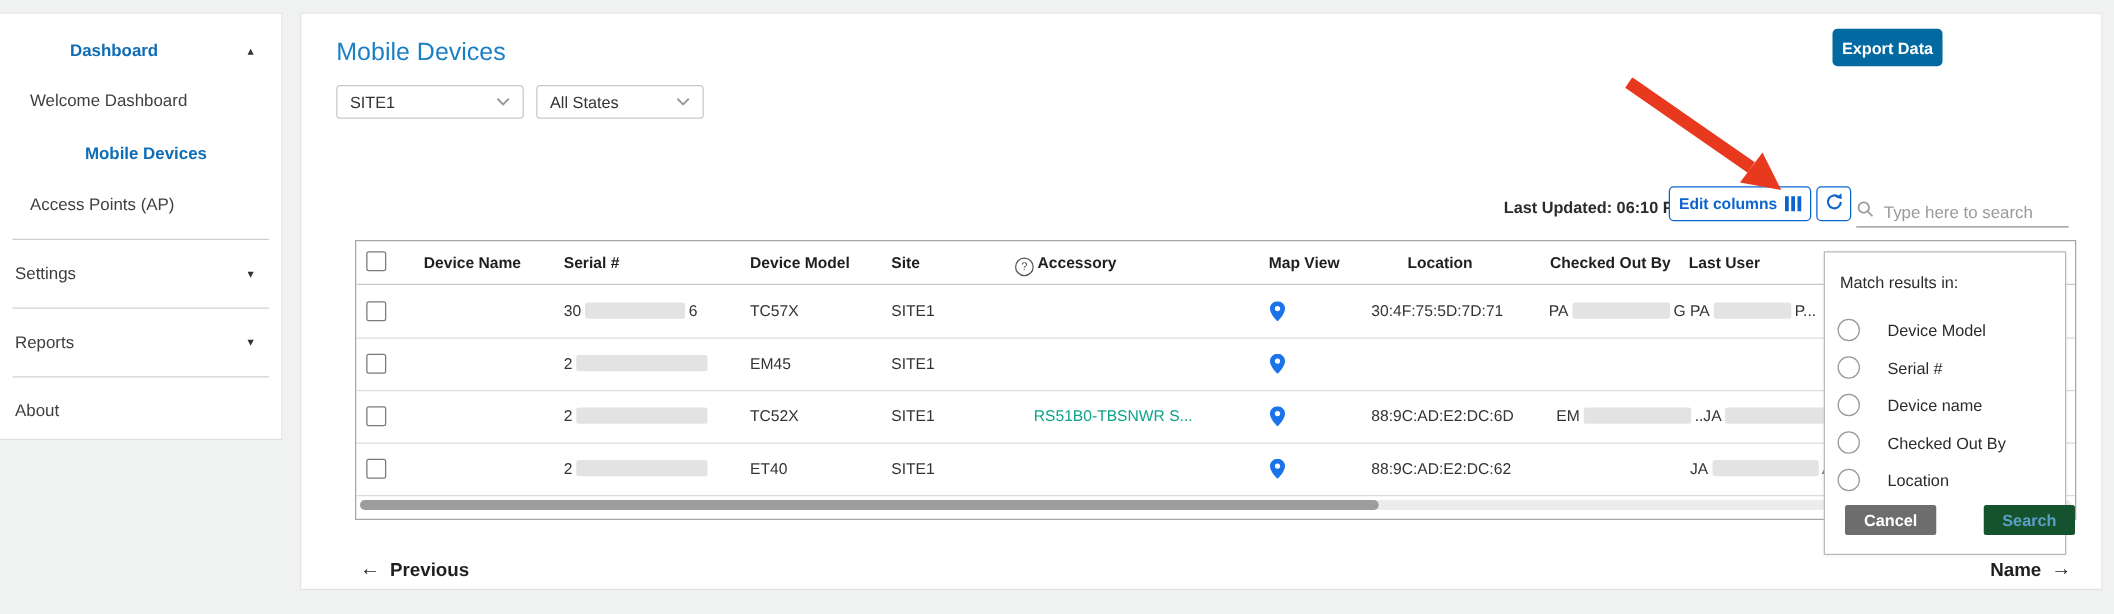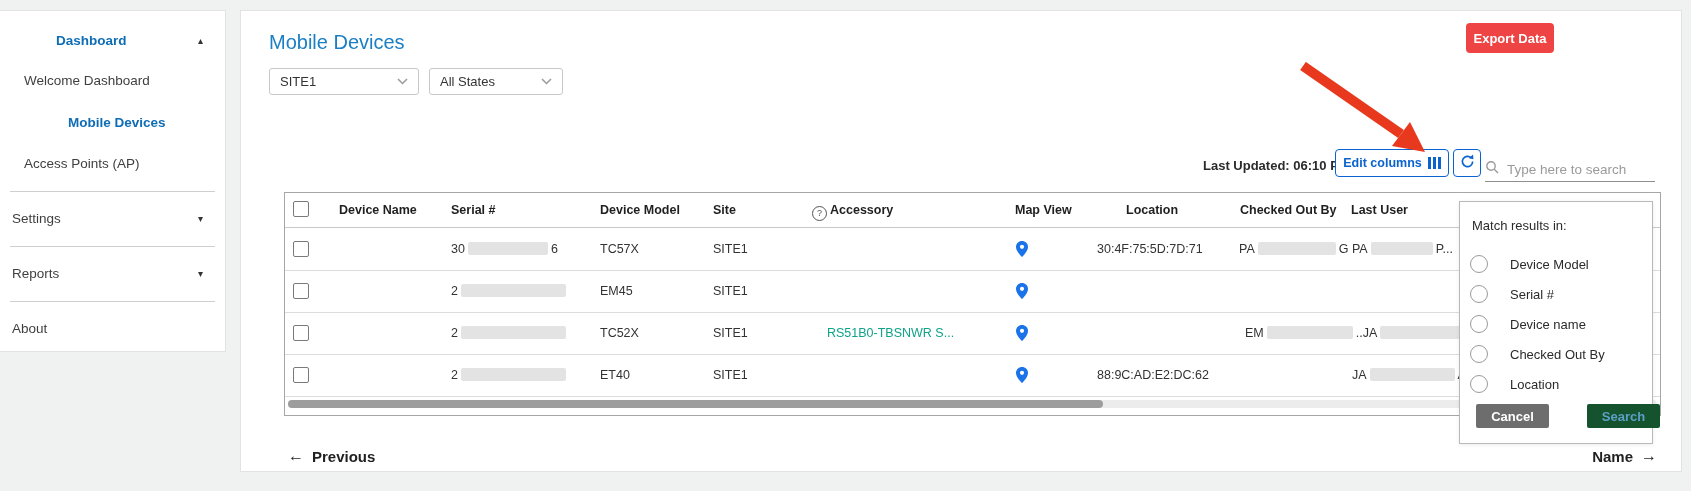--- a/index.html
+++ b/index.html
@@ -15,21 +15,21 @@
   .caret-up::before{content:"▴";}
   .caret-down::before{content:"▾";}
   .side-div{position:absolute;left:10px;right:10px;border-top:1px solid #cfcfcf;}
 
   
   #main{left:240px;top:10px;width:1442px;height:462px;}
   .page-title{position:absolute;left:28px;top:20px;font-size:20px;color:#1B7FC4;}
   .dropdown{position:absolute;top:57px;height:27px;border:1px solid #c9c9c9;border-radius:3px;background:#fff;
             font-size:13px;color:#333;display:flex;align-items:center;padding:0 10px;box-sizing:border-box;cursor:pointer;}
   .dd-chev{margin-left:auto;display:flex;}
-  .btn-primary{position:absolute;left:1225px;top:12px;width:88px;height:30px;background:#ef4444;color:#fff;
+  .btn-primary{position:absolute;left:1225px;top:12px;width:88px;height:30px;background:#0369a1;color:#fff;
                font-size:13px;font-weight:bold;border:none;border-radius:4px;display:flex;align-items:center;justify-content:center;cursor:pointer;}
 
   
   .last-updated{position:absolute;left:962px;top:147px;width:180px;font-size:13px;font-weight:bold;color:#2b2b2b;}
   .btn-outline{position:absolute;top:138px;height:28px;border:1.5px solid #0B63CE;border-radius:4px;background:#fff;
                color:#0B63CE;font-size:12.5px;font-weight:bold;display:flex;align-items:center;justify-content:center;cursor:pointer;box-sizing:border-box;}
   #editcols{left:1094px;width:114px;gap:6px;}
   #refreshbtn{left:1212px;width:28px;}
   .colbars{display:inline-flex;gap:2px;align-items:flex-end;}
   .colbars i{display:block;width:3px;height:12px;background:#0B63CE;}
@@ -193,20 +193,21 @@
       <div class="trow" style="top:119px">
         <span class="cb"></span>
         <span class="cell c-serial"><span>2</span><span class="redact w105"></span></span>
         <span class="cell c-model">TC52X</span>
         <span class="cell c-site">SITE1</span>
         <span class="cell c-acc">RS51B0-TBSNWR S...</span>
         <span class="cell c-pin"><svg width="12" height="16" viewBox="0 0 12 16">
               <path d="M6 0C2.7 0 0 2.6 0 5.9 0 10.3 6 16 6 16s6-5.7 6-10.1C12 2.6 9.3 0 6 0z" fill="#1A73E8"></path>
               <circle cx="6" cy="5.8" r="2.1" fill="#fff"></circle>
             </svg></span>
+        <span class="cell c-loc">88:9C:AD:E2:DC:6D</span>
         <span class="cell c-user2"><span>EM</span><span class="redact w86"></span><span>..JA</span><span class="redact w80"></span><span>A...</span></span>
       </div>
 
       <div class="trow" style="top:161px">
         <span class="cb"></span>
         <span class="cell c-serial"><span>2</span><span class="redact w105"></span></span>
         <span class="cell c-model">ET40</span>
         <span class="cell c-site">SITE1</span>
         <span class="cell c-pin"><svg width="12" height="16" viewBox="0 0 12 16">
               <path d="M6 0C2.7 0 0 2.6 0 5.9 0 10.3 6 16 6 16s6-5.7 6-10.1C12 2.6 9.3 0 6 0z" fill="#1A73E8"></path>

